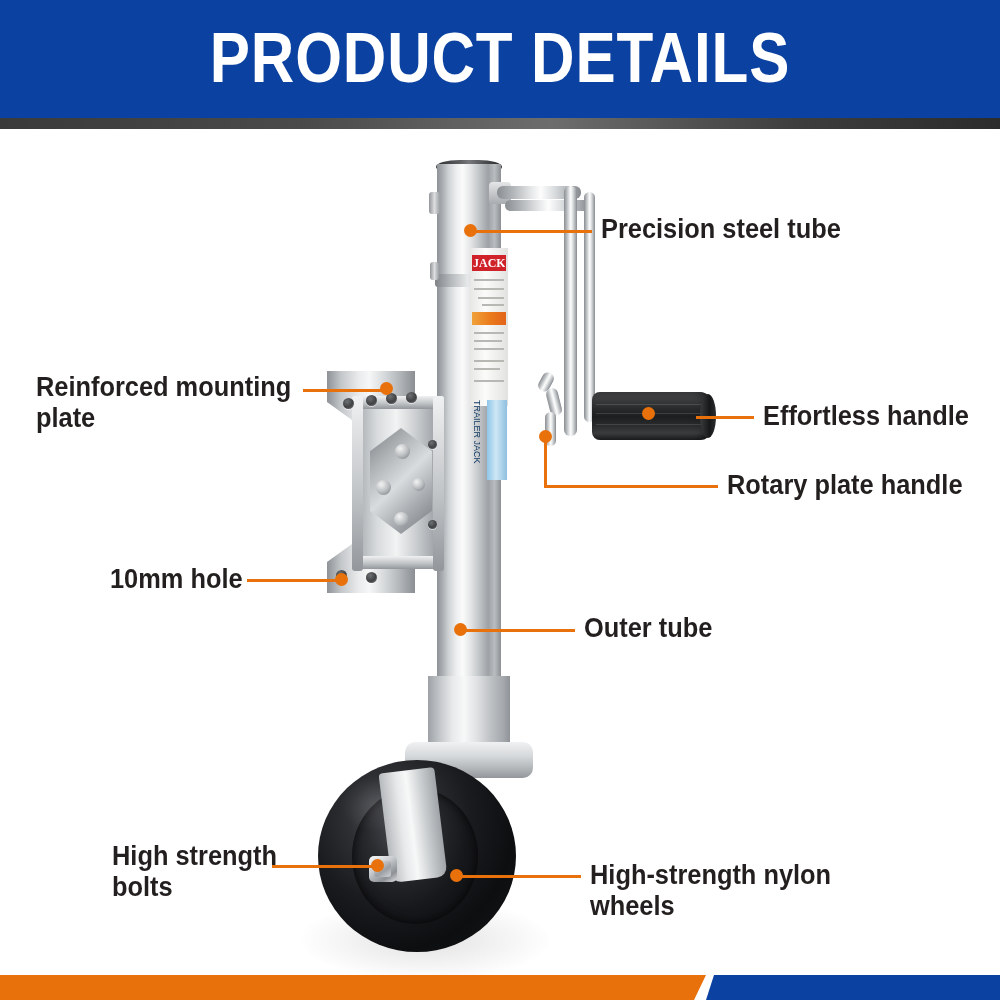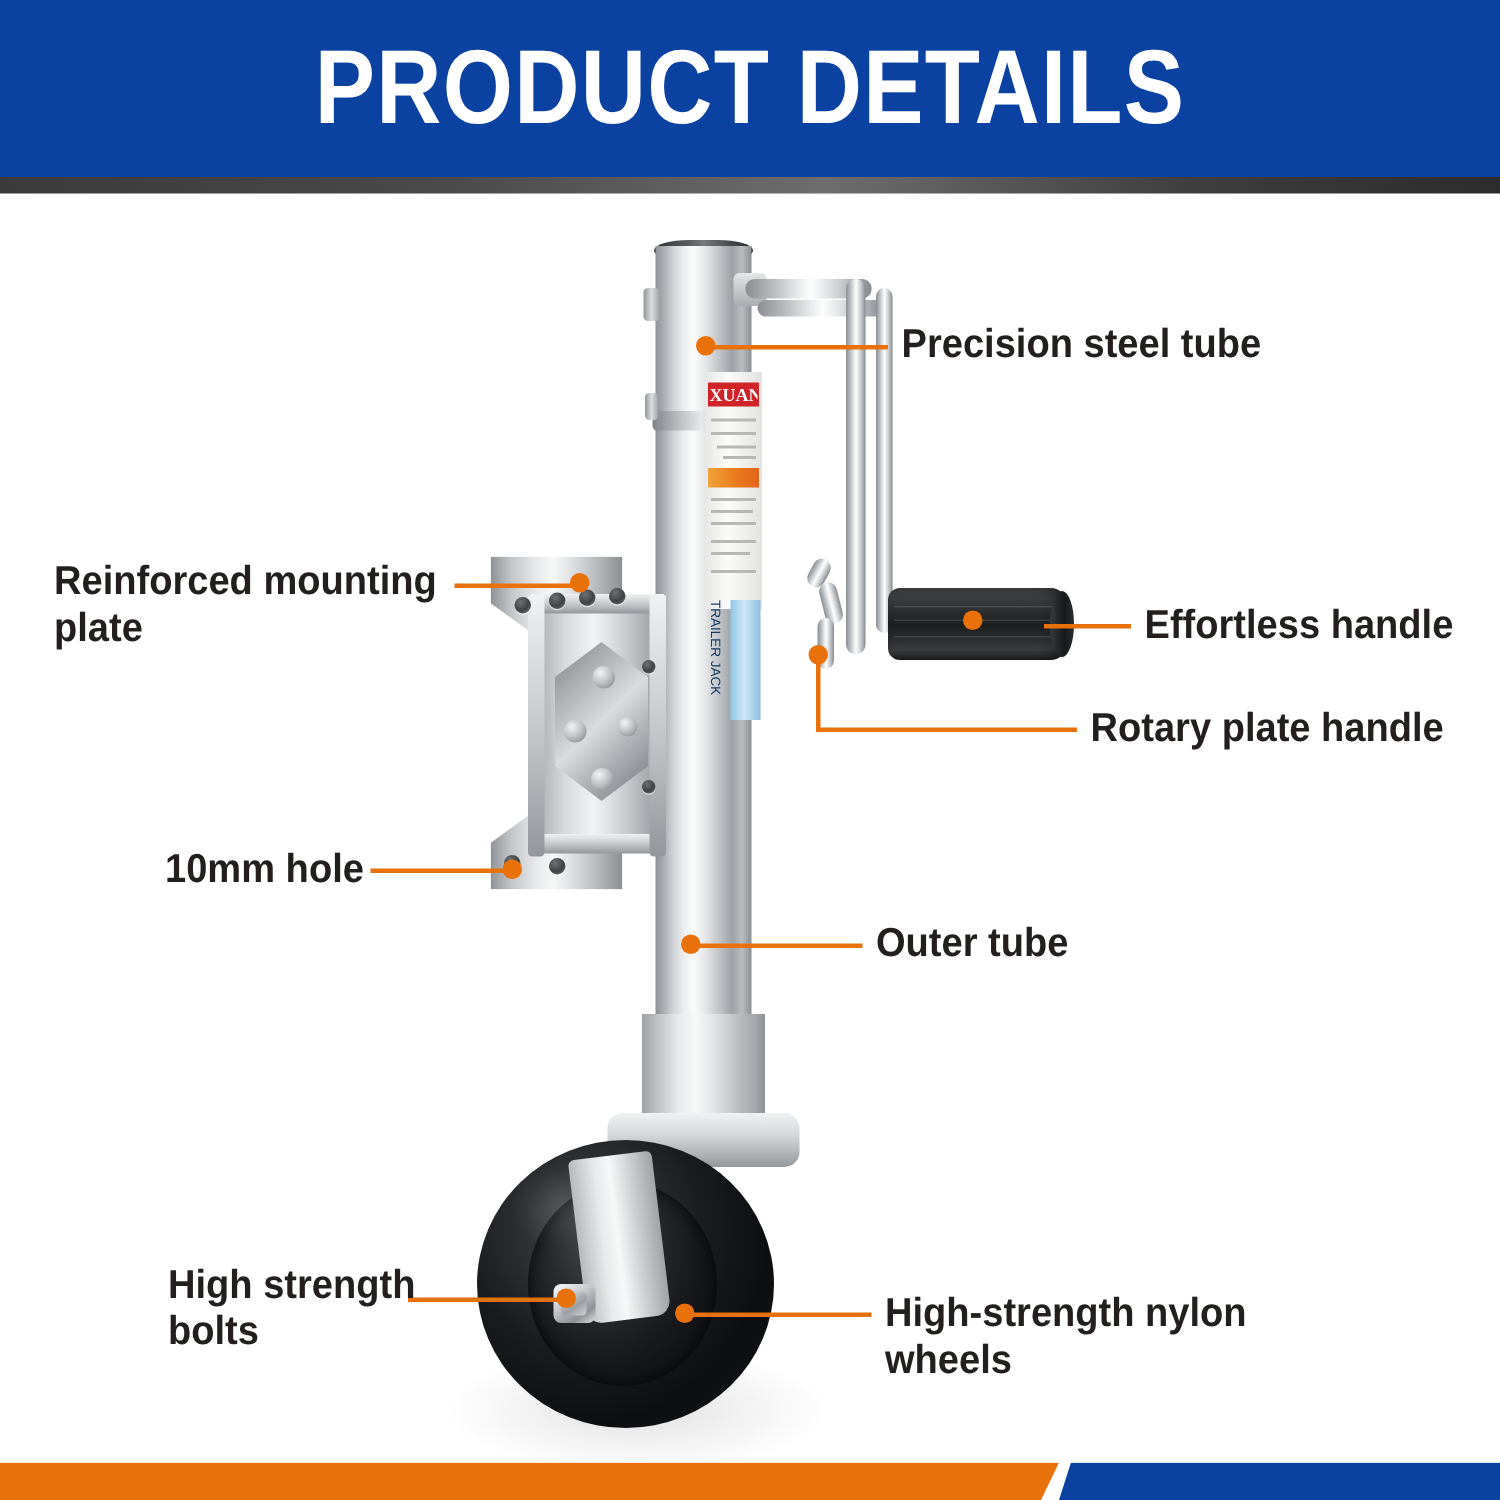--- a/index.html
+++ b/index.html
@@ -349,21 +349,21 @@
 
     <div class="tube-cap"></div>
     <div class="tube-upper metal-v"></div>
     <div class="tube-collar"></div>
 
     <div class="side-lug" style="left:429px; top:192px; width:11px; height:22px;"></div>
     <div class="side-lug" style="left:430px; top:262px; width:9px; height:18px;"></div>
 
     <div class="sticker"></div>
     <div class="sticker-logo"></div>
-    <div class="sticker-logo-text">XUAN</div>
+    <div class="sticker-logo-text">JACK</div>
     <div class="sticker-line" style="left:474px; top:279px; width:30px;"></div>
     <div class="sticker-line" style="left:474px; top:288px; width:30px;"></div>
     <div class="sticker-line" style="left:478px; top:297px; width:26px;"></div>
     <div class="sticker-line" style="left:482px; top:304px; width:22px;"></div>
     <div class="sticker-warn"></div>
     <div class="sticker-line" style="left:474px; top:332px; width:30px;"></div>
     <div class="sticker-line" style="left:474px; top:340px; width:28px;"></div>
     <div class="sticker-line" style="left:474px; top:348px; width:30px;"></div>
     <div class="sticker-line" style="left:474px; top:360px; width:30px;"></div>
     <div class="sticker-line" style="left:474px; top:368px; width:26px;"></div>

